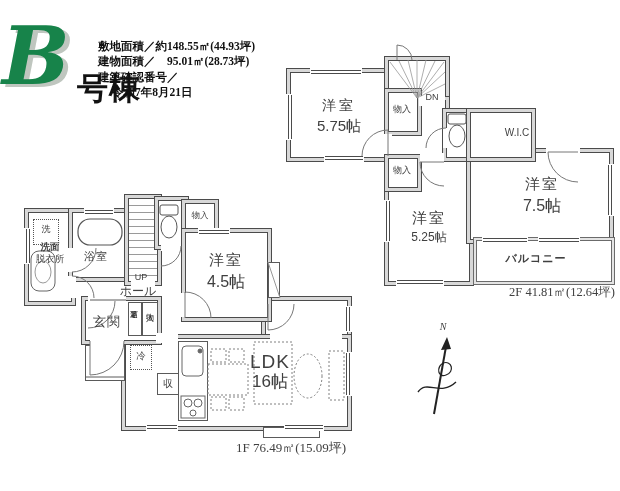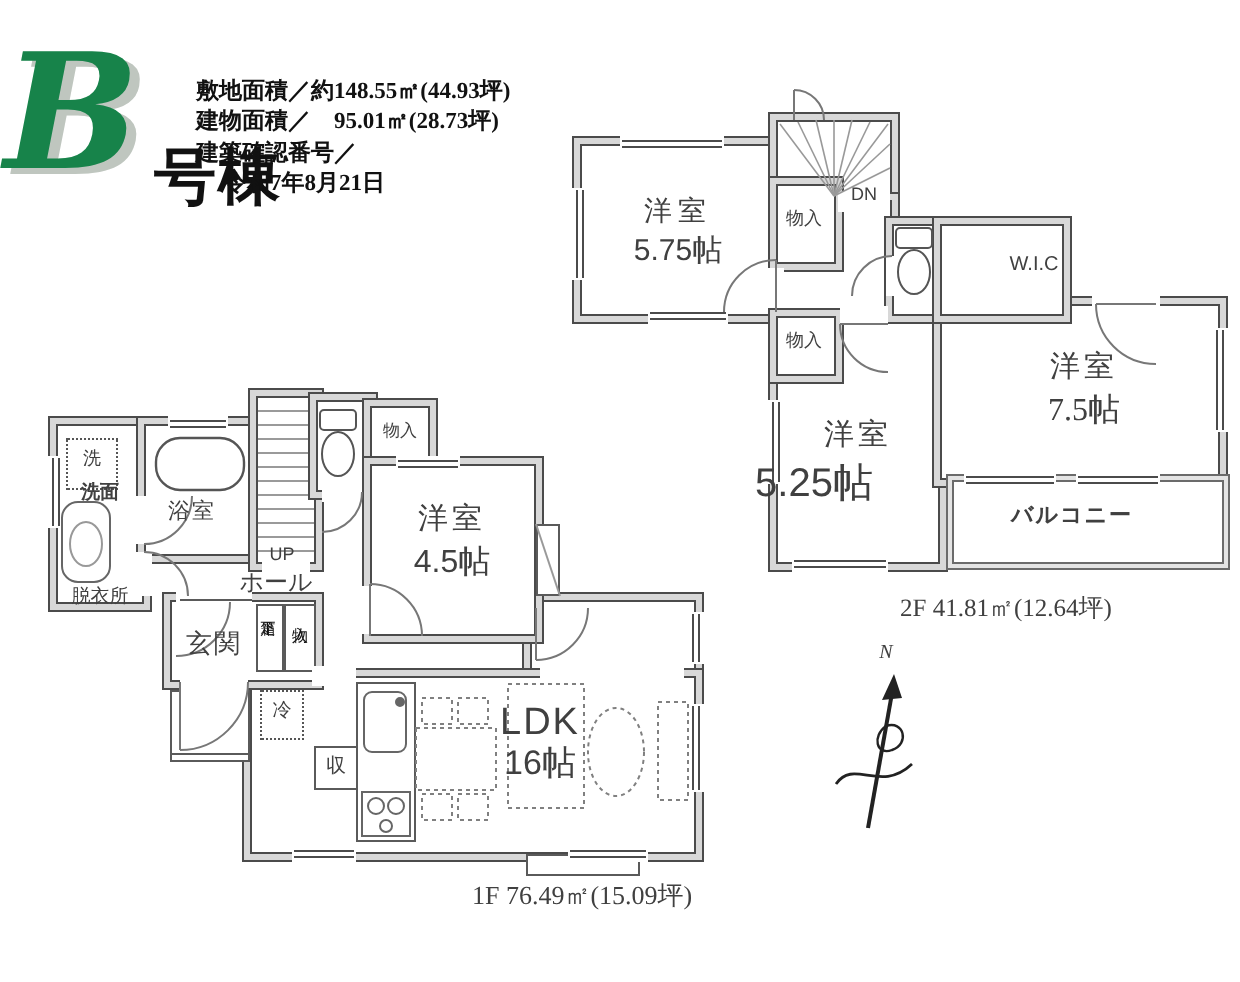--- a/index.html
+++ b/index.html
@@ -225,29 +225,29 @@
     </g>
   </svg>
 
   <div class="lbl" style="left:339px;top:98px;font-size:14px;letter-spacing:3px;">洋室</div>
   <div class="lbl" style="left:339px;top:118px;font-size:15px;">5.75帖</div>
   <div class="lbl" style="left:432px;top:93px;font-size:9px;">DN</div>
   <div class="lbl" style="left:402px;top:105px;font-size:9px;">物入</div>
   <div class="lbl" style="left:402px;top:166px;font-size:9px;">物入</div>
   <div class="lbl" style="left:501px;top:127px;font-size:10px;margin-left:16px;">W.I.C</div>
   <div class="lbl" style="left:429px;top:210px;font-size:15px;letter-spacing:2px;">洋室</div>
-  <div class="lbl" style="left:407px;top:231px;font-size:20px;">5.25帖</div>
+  <div class="lbl" style="left:429px;top:231px;font-size:12px;">5.25帖</div>
   <div class="lbl" style="left:542px;top:176px;font-size:15px;letter-spacing:2px;">洋室</div>
-  <div class="lbl" style="left:542px;top:197px;font-size:16px;font-family:Liberation Serif, serif;">7.5帖</div>
+  <div class="lbl" style="left:542px;top:197px;font-size:16px;">7.5帖</div>
   <div class="lbl" style="left:536px;top:252px;font-size:11px;letter-spacing:1px;font-weight:bold;">バルコニー</div>
-  <div class="lbl noc serif" style="left:450px;top:286px;width:165px;text-align:left;font-size:12.5px;margin-top:12px;">2F 41.81㎡(12.64坪)</div>
+  <div class="lbl noc serif" style="left:450px;top:286px;width:165px;text-align:right;font-size:12.5px;">2F 41.81㎡(12.64坪)</div>
 
   <div class="lbl" style="left:46px;top:225px;font-size:9px;">洗</div>
   <div class="lbl" style="left:50px;top:242px;font-size:9.5px;font-weight:bold;">洗面</div>
-  <div class="lbl" style="left:50px;top:254px;font-size:9.5px;margin-top:40px;">脱衣所</div>
+  <div class="lbl" style="left:50px;top:254px;font-size:9.5px;">脱衣所</div>
   <div class="lbl" style="left:96px;top:250px;font-size:11px;letter-spacing:1px;font-family:Liberation Serif, serif;">浴室</div>
   <div class="lbl" style="left:141px;top:273px;font-size:9px;">UP</div>
   <div class="lbl" style="left:138px;top:285px;font-size:12px;text-align:right;">ホール</div>
   <div class="lbl" style="left:107px;top:315px;font-size:13px;letter-spacing:1px;">玄関</div>
   <div class="vlbl" style="left:130px;top:305px;font-size:7.5px;">下足箱</div>
   <div class="vlbl" style="left:145px;top:307px;font-size:8px;">物入</div>
   <div class="lbl" style="left:200px;top:211px;font-size:8.5px;">物入</div>
   <div class="lbl" style="left:226px;top:252px;font-size:15px;letter-spacing:2px;">洋室</div>
   <div class="lbl" style="left:226px;top:273px;font-size:16px;">4.5帖</div>
   <div class="lbl" style="left:141px;top:351px;font-size:9.5px;">冷</div>

